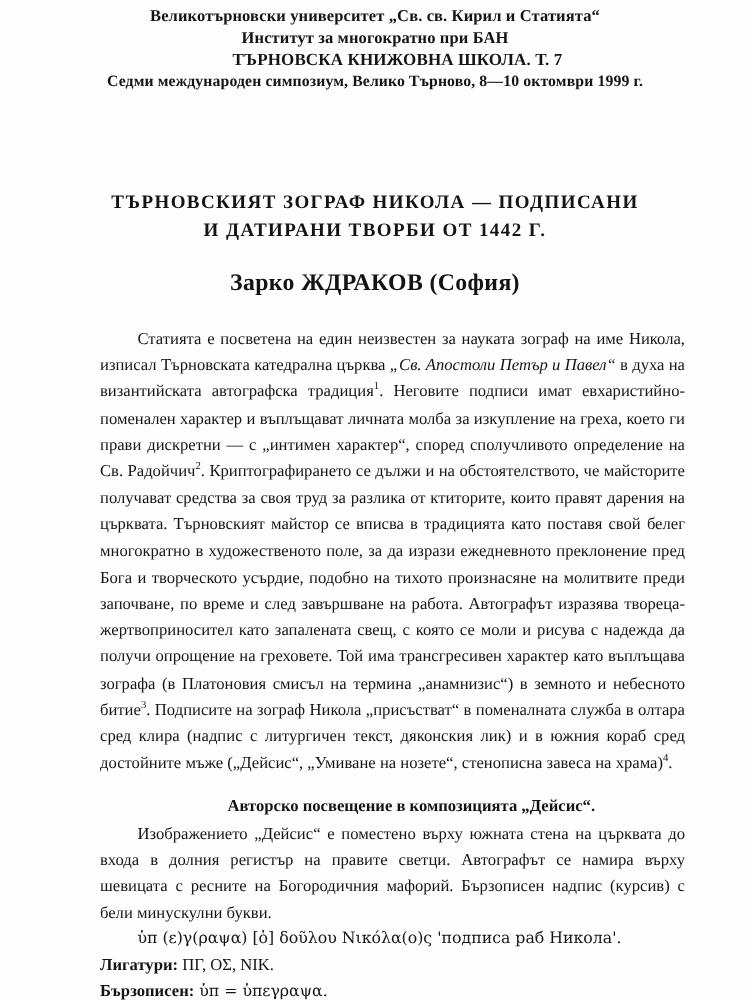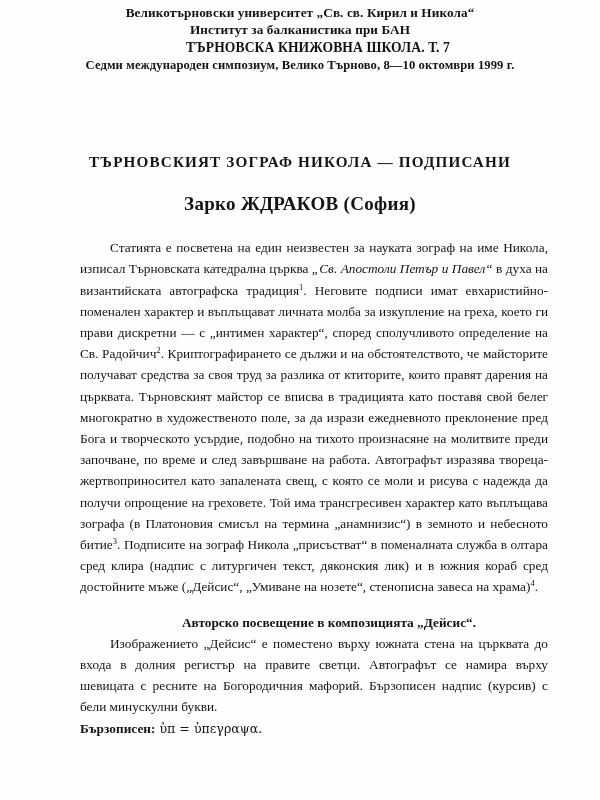--- a/index.html
+++ b/index.html
@@ -111,40 +111,43 @@
     vertical-align: super;
     line-height: 0;
   }
 </style>
 </head>
 <body>
 
 <div class="page">
 
   <div class="masthead">
-    <span class="mh-line mh-1">Великотърновски университет „Св. св. Кирил и Никола“</span>
-    <span class="mh-line mh-2">Институт за балканистика при БАН</span>
+    <span class="mh-line mh-1">Великотърновски университет „Св. св. Кирил и Статията“</span>
+    <span class="mh-line mh-2">Институт за многократно при БАН</span>
     <span class="mh-line mh-3">ТЪРНОВСКА КНИЖОВНА ШКОЛА. Т. 7</span>
     <span class="mh-line mh-4">Седми международен симпозиум, Велико Търново, 8—10 октомври 1999 г.</span>
   </div>
 
   <div class="title-block">
     <h1 class="doc-title">
       <span class="t-line">ТЪРНОВСКИЯТ ЗОГРАФ НИКОЛА — ПОДПИСАНИ</span>
+      <span class="t-line">И ДАТИРАНИ ТВОРБИ ОТ 1442 Г.</span>
     </h1>
     <div class="byline">Зарко ЖДРАКОВ (София)</div>
   </div>
 
   <div class="body-area">
 
     <p class="para"><span>Статията е посветена на един неизвестен за науката зограф на име Никола, изписал Търновската катедрална църква </span><span class="ital">„Св. Апостоли Петър и Павел“</span><span> в духа на византийската автографска традиция</span><sup class="fn">1</sup><span>. Неговите подписи имат евхаристийно-поменален характер и въплъщават личната молба за изкупление на греха, което ги прави дискретни — с „интимен характер“, според сполучливото определение на Св. Радойчич</span><sup class="fn">2</sup><span>. Криптографирането се дължи и на обстоятелството, че майсторите получават средства за своя труд за разлика от ктиторите, които правят дарения на църквата. Търновският майстор се вписва в традицията като поставя свой белег многократно в художественото поле, за да изрази ежедневното преклонение пред Бога и творческото усърдие, подобно на тихото произнасяне на молитвите преди започване, по време и след завършване на работа. Автографът изразява твореца-жертвоприносител като запалената свещ, с която се моли и рисува с надежда да получи опрощение на греховете. Той има трансгресивен характер като въплъщава зографа (в Платоновия смисъл на термина „анамнизис“) в земното и небесното битие</span><sup class="fn">3</sup><span>. Подписите на зограф Никола „присъстват“ в поменалната служба в олтара сред клира (надпис с литургичен текст, дяконския лик) и в южния кораб сред достойните мъже („Дейсис“, „Умиване на нозете“, стенописна завеса на храма)</span><sup class="fn">4</sup><span>.</span></p>
 
     <p class="sec-head">Авторско посвещение в композицията „Дейсис“.</p>
 
     <p class="para para-follow">Изображението „Дейсис“ е поместено върху южната стена на църквата до входа в долния регистър на правите светци. Автографът се намира върху шевицата с ресните на Богородичния мафорий. Бързописен надпис (курсив) с бели минускулни букви.</p>
 
+    <p class="greek-line greek">ὑπ (ε)γ(ραψα) [ὁ] δοῦλου Νικόλα(ο)ς 'подписа раб Никола'.</p>
 
+    <p class="lig-line"><b>Лигатури:</b><span> ПГ, ΟΣ, NIK.</span></p>
 
     <p class="abbr-line"><b>Бързописен:</b><span class="greek"> ὑπ = ὑπεγραψα.</span></p>
 
   </div>
 
 </div>
 
 </body></html>

